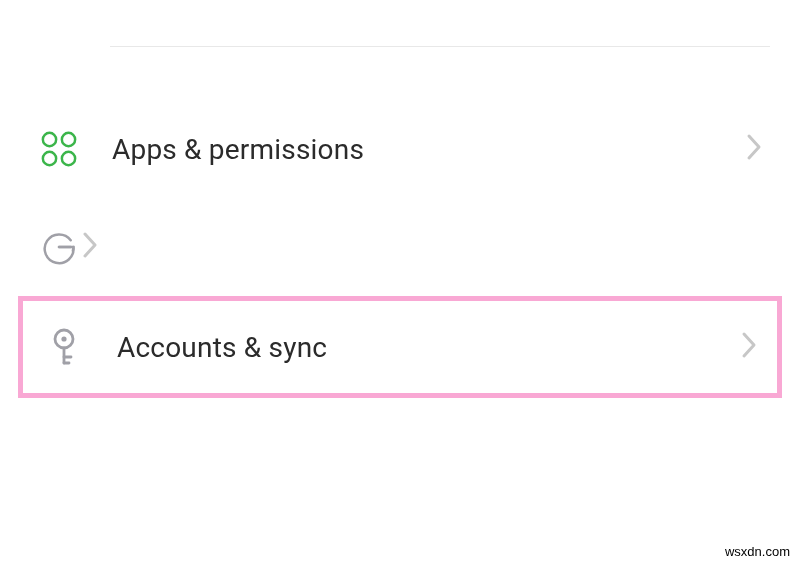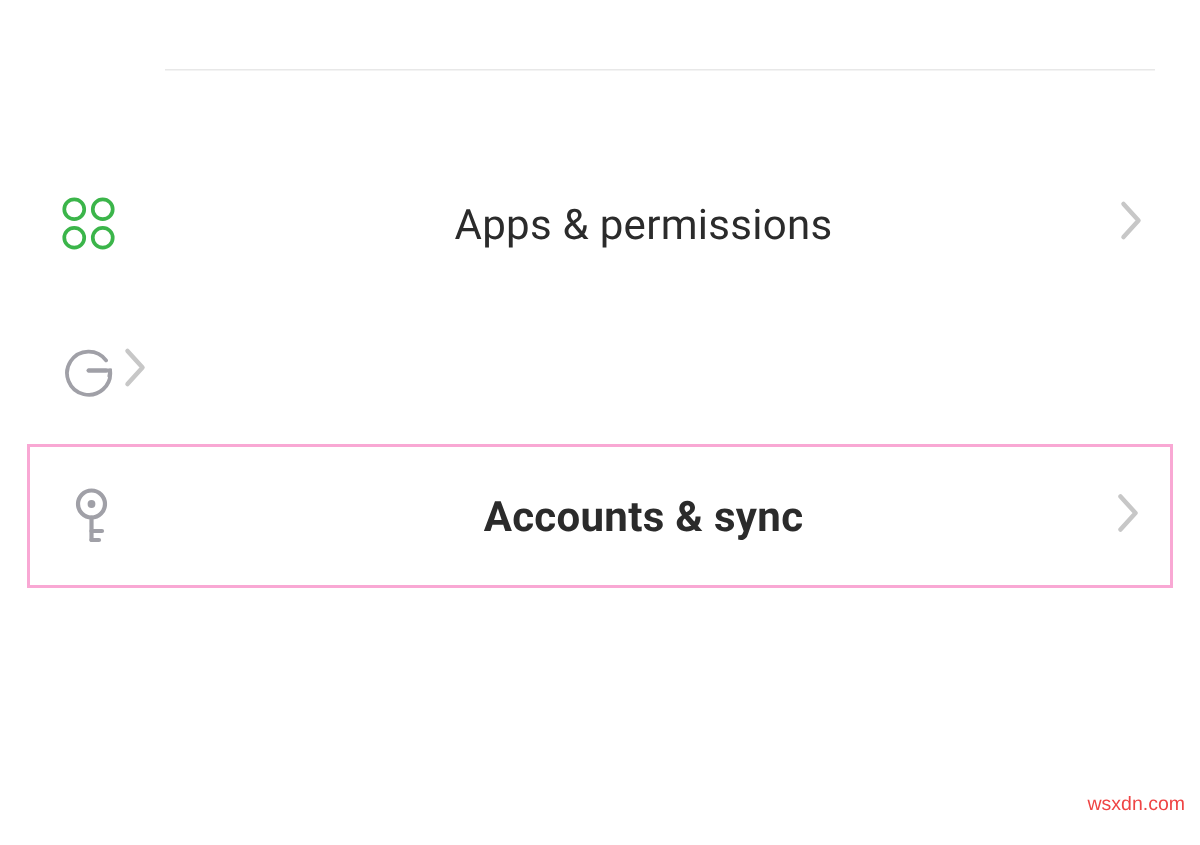--- a/index.html
+++ b/index.html
@@ -1,26 +1,26 @@
 <!DOCTYPE html>
 <html><head>
   <meta charset="utf-8">
   <style>
     * { box-sizing: border-box; margin: 0; padding: 0; }
     html, body { width: 800px; height: 563px; background: #fff; font-family: -apple-system, Roboto, "Helvetica Neue", Arial, sans-serif; }
     .container { width: 100%; height: 100%; position: relative; padding-top: 100px; }
     .top-divider { position: absolute; top: 46px; left: 110px; right: 30px; height: 1px; background: #e8e8e8; }
-    .item-wrap { position: relative; margin: 0 18px; text-align: center; }
-    .item-wrap.highlight { border: 2px solid #f9a8d4; font-weight: bold; }
+    .item-wrap { position: relative; margin: 0 18px; }
+    .item-wrap.highlight { border: 5px solid #f9a8d4; }
     .row { display: flex; align-items: center; height: 98px; padding: 0 20px 0 18px; cursor: pointer; }
     .highlight .row { height: 92px; }
     .icon-slot { width: 46px; display: flex; align-items: center; justify-content: center; flex-shrink: 0; }
     .label { flex: 1; font-size: 28px; color: #2b2b2b; padding-left: 30px; letter-spacing: 0.2px; }
     .chev { flex-shrink: 0; color: #c7c7c7; }
-    .watermark { position: absolute; right: 10px; bottom: 20px; font-size: 13px; color: #ef4444; font-family: Arial, sans-serif; }
+    .watermark { position: absolute; right: 10px; bottom: 4px; font-size: 13px; color: #000000; font-family: Arial, sans-serif; }
   </style>
 </head>
 <body>
 
 <div class="container">
   <div class="top-divider"></div>
 
   <div class="item-wrap">
     <div class="row">
       <span class="icon-slot">

